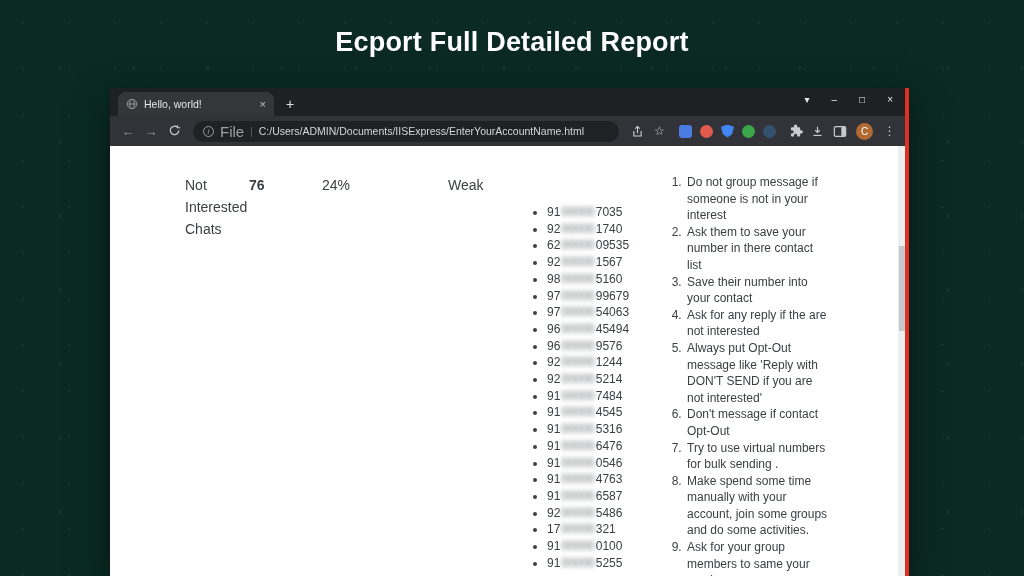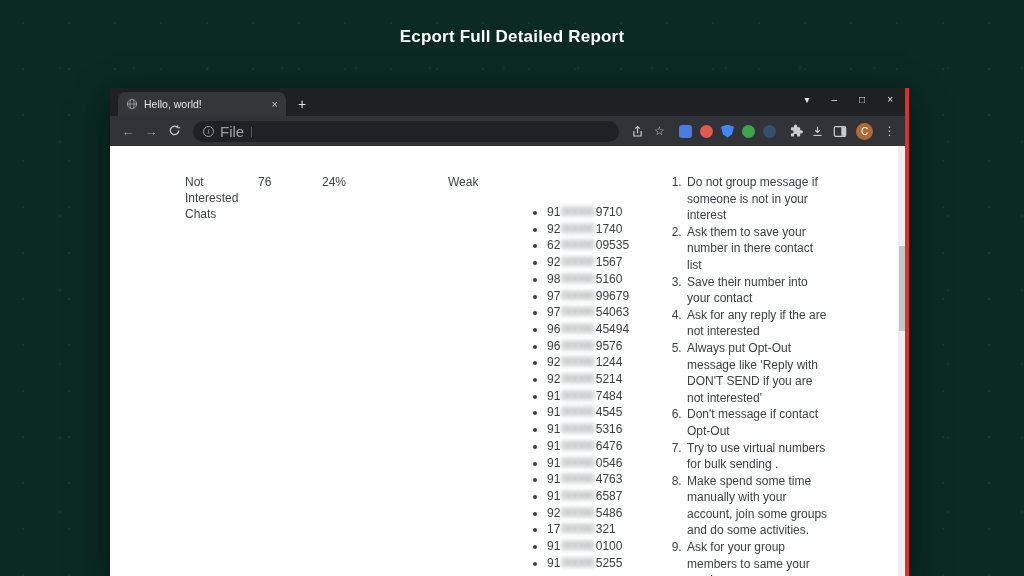--- a/index.html
+++ b/index.html
@@ -11,35 +11,35 @@
     background-color: #0a2a23;
     background-image:
       radial-gradient(rgba(255,255,255,.05) 1.2px, transparent 1.4px),
       radial-gradient(rgba(255,255,255,.035) 1.8px, transparent 2px);
     background-size: 46px 46px, 74px 74px;
     background-position: 0 0, 23px 31px;
   }
   .page-title {
     position: absolute; top: 27px; left: 0; right: 0;
     text-align: center; color: #ffffff;
-    font-size: 17px; font-weight: 600; letter-spacing: .2px;
+    font-size: 27px; font-weight: 600; letter-spacing: .2px;
   }
   .browser {
     position: absolute; left: 110px; top: 88px;
     width: 797px; height: 488px;
     background: #fff; box-shadow: 0 10px 32px rgba(0,0,0,.5);
   }
   .rec-line {
     position: absolute; left: 905px; top: 88px;
     width: 4px; height: 488px; background: #e03024; z-index: 20;
   }
   
   .tabstrip { height: 28px; background: #1e2023; display: flex; align-items: flex-end; position: relative; }
   .tab {
-    margin-left: 8px; width: 168px; height: 24px;
+    margin-left: 8px; width: 156px; height: 24px;
     background: #35363a; border-radius: 8px 8px 0 0;
     display: flex; align-items: center; gap: 6px; padding: 0 8px;
     color: #e3e5e8; font-size: 10.5px;
   }
   .tab-title { flex: 1; white-space: nowrap; overflow: hidden; }
   .tab-close { color: #bdc1c6; font-size: 11px; }
   .new-tab { color: #dfe1e5; font-size: 14px; margin: 0 0 5px 12px; line-height: 1; }
   .win-controls {
     position: absolute; right: 14px; top: 6px;
     display: flex; gap: 22px; align-items: center;
@@ -67,23 +67,23 @@
   .ext.square { border-radius: 3px; }
   .ext.shield { clip-path: polygon(50% 0, 100% 18%, 85% 75%, 50% 100%, 15% 75%, 0 18%); }
   .avatar {
     width: 17px; height: 17px; border-radius: 50%; background: #b06a32;
     color: #fff; font-size: 10px; display: flex; align-items: center; justify-content: center; margin: 0 4px;
   }
   
   .content { position: relative; height: 430px; background: #fff; overflow: hidden; color: #3c4043; }
   .scrollbar { position: absolute; right: 0; top: 0; bottom: 0; width: 9px; background: #eceef0; }
   .scroll-thumb { position: absolute; left: 1px; right: 1px; top: 100px; height: 85px; background: #c4c7cb; }
-  .col { position: absolute; font-size: 12px; line-height: 16px; }
+  .col { position: absolute; font-size: 14px; line-height: 22px; }
   .col-label    { left: 75px;  top: 28px; width: 62px; }
-  .col-count    { left: 148px; top: 28px; }
+  .col-count    { left: 139px; top: 28px; font-weight: bold; }
   .col-percent  { left: 212px; top: 28px; }
   .col-strength { left: 338px; top: 28px; text-align: center; }
   .col-listtitle{ left: 415px; top: 28px; width: 115px; }
   .numbers { position: absolute; left: 421px; top: 58px; margin: 0; padding-left: 16px; font-size: 12px; line-height: 16.7px; list-style: disc; }
   .numbers li { margin: 0; padding: 0; }
   .blur { filter: blur(2.3px); opacity: .75; margin: 0 1px; }
   .tips { position: absolute; left: 560px; top: 28px; width: 158px; margin: 0; padding-left: 15px; font-size: 12px; line-height: 16.6px; }
   .tips li { margin: 0; padding: 0 0 0 2px; }
 </style>
 </head>
@@ -120,20 +120,21 @@
     <span class="nav-btn">
       <svg width="13" height="13" viewBox="0 0 16 16" fill="none" stroke="#c9ccd1" stroke-width="1.5">
         <path d="M13.2 8a5.2 5.2 0 1 1-1.6-3.8"></path>
           <path d="M11.8 1.4v3.2h3.2" stroke-width="1.3"></path>
       </svg>
     </span>
     <div class="url-pill">
       <span class="info-icon">i</span>
       <span class="scheme">File</span>
       <span class="divider">|</span>
+      <span class="path">C:/Users/ADMIN/Documents/IISExpress/EnterYourAccountName.html</span>
     </div>
     <span class="tb-icon">
       <svg width="13" height="13" viewBox="0 0 16 16" fill="none" stroke="#c9ccd1" stroke-width="1.4">
         <path d="M8 10V2M5.2 4.5 8 1.8l2.8 2.7"></path>
           <path d="M3.5 7.5v6h9v-6"></path>
       </svg>
     </span>
     <span class="tb-icon">☆</span>
     <span class="ext-cluster">
         <span class="ext square" style="background: rgb(74, 123, 224);"></span>
@@ -162,21 +163,21 @@
     <span class="avatar">C</span>
     <span class="tb-icon">⋮</span>
   </div>
 
   <div class="content">
     <div class="col col-label">Not Interested Chats</div>
     <div class="col col-count">76</div>
     <div class="col col-percent">24%</div>
     <div class="col col-strength">Weak</div>
     <ul class="numbers">
-        <li><span>91</span><span class="blur">00000</span><span>9710</span></li>
+        <li><span>91</span><span class="blur">00000</span><span>7035</span></li>
         <li><span>92</span><span class="blur">00000</span><span>1740</span></li>
         <li><span>62</span><span class="blur">00000</span><span>09535</span></li>
         <li><span>92</span><span class="blur">00000</span><span>1567</span></li>
         <li><span>98</span><span class="blur">00000</span><span>5160</span></li>
         <li><span>97</span><span class="blur">00000</span><span>99679</span></li>
         <li><span>97</span><span class="blur">00000</span><span>54063</span></li>
         <li><span>96</span><span class="blur">00000</span><span>45494</span></li>
         <li><span>96</span><span class="blur">00000</span><span>9576</span></li>
         <li><span>92</span><span class="blur">00000</span><span>1244</span></li>
         <li><span>92</span><span class="blur">00000</span><span>5214</span></li>

